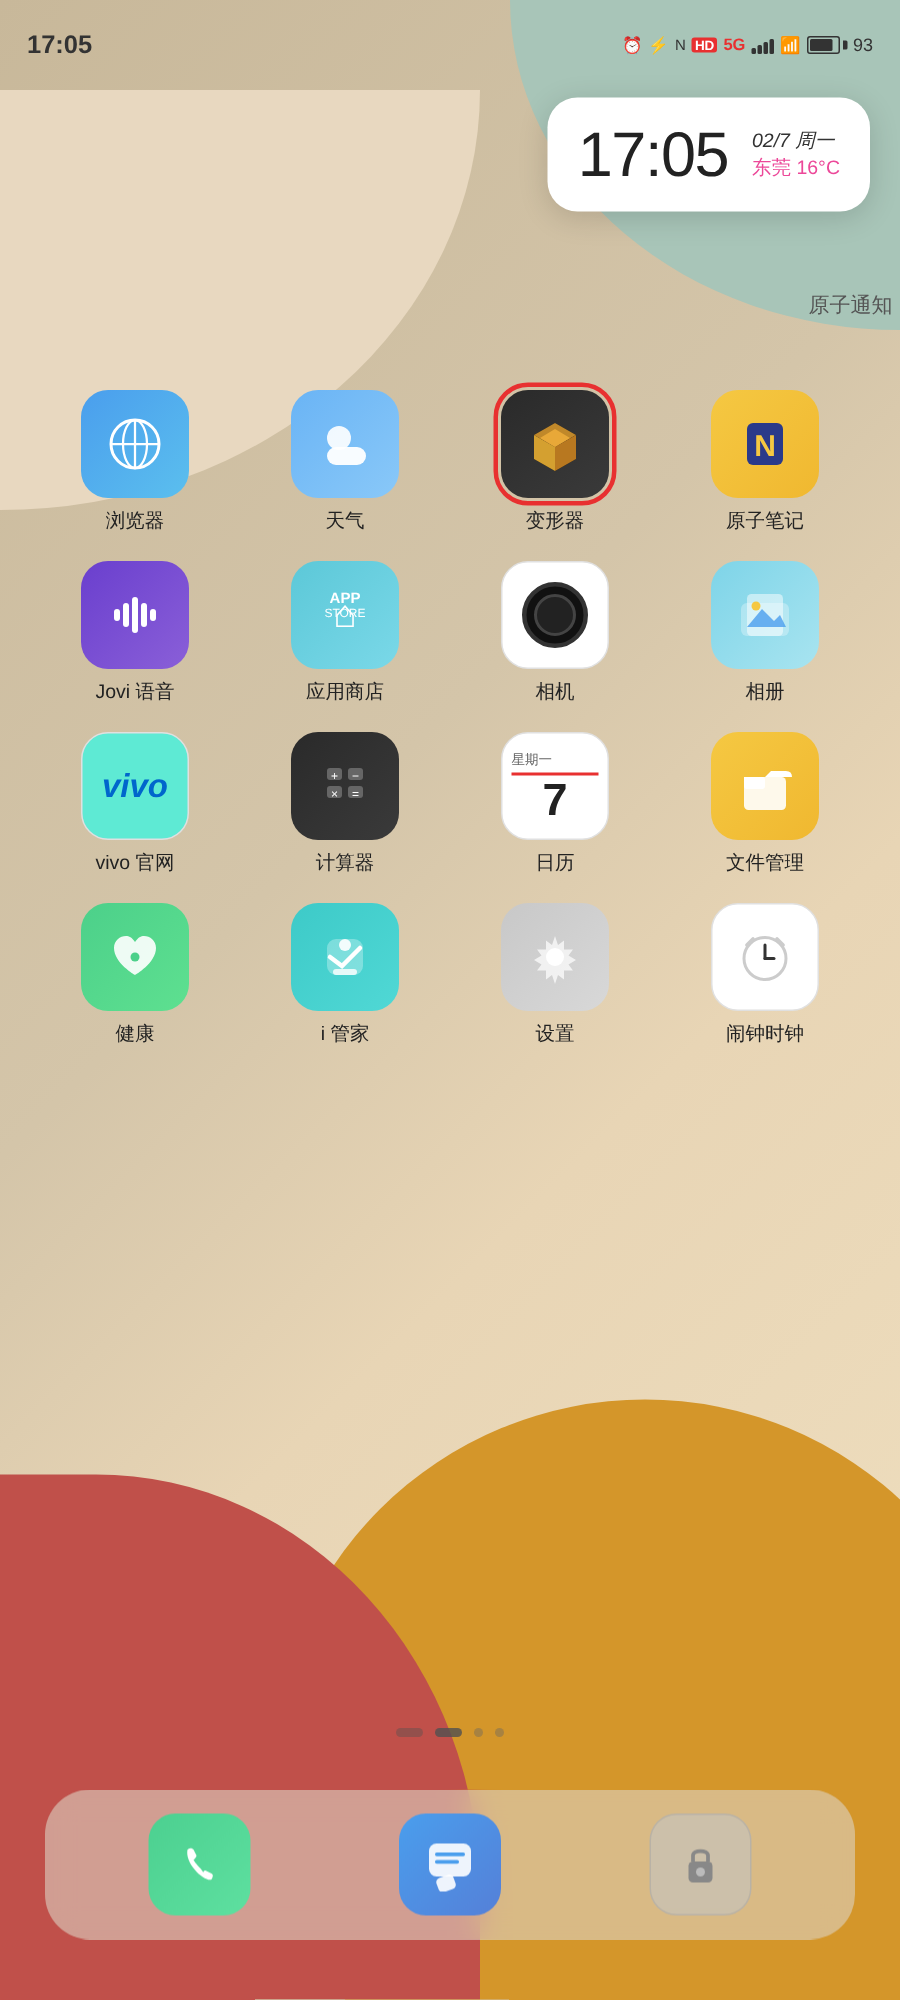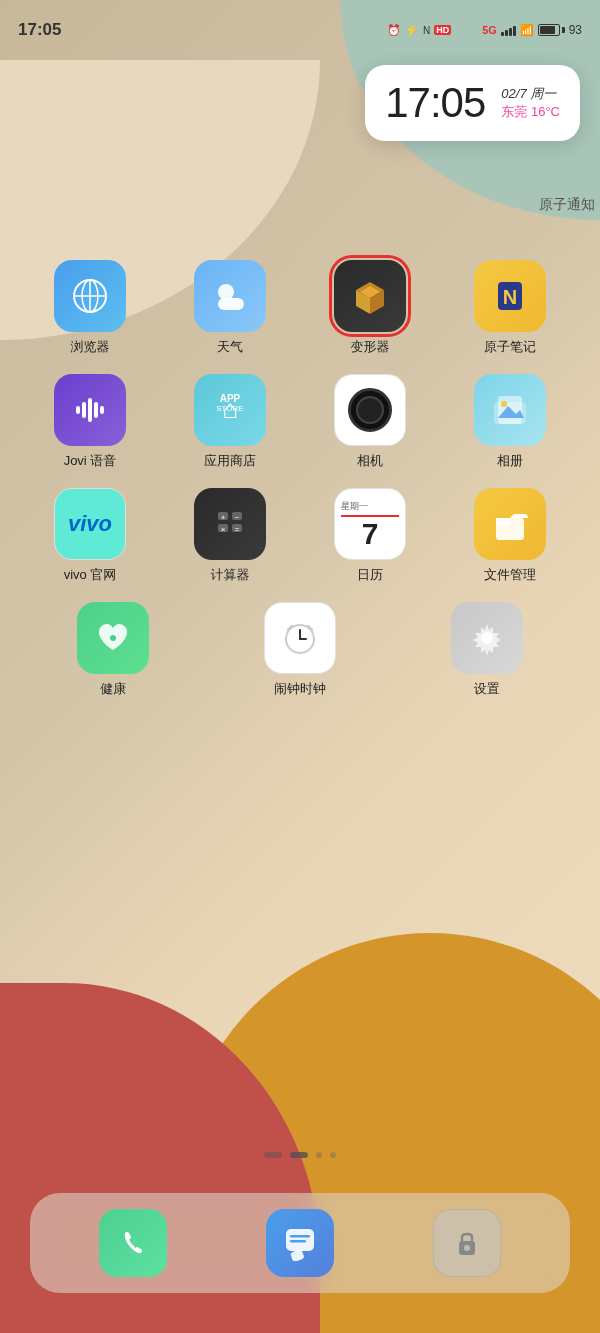--- a/index.html
+++ b/index.html
@@ -404,21 +404,21 @@
   <div class="wp-red"></div>
 </div>
 
 <div class="status-bar">
   <span class="status-time">17:05</span>
   <div class="status-icons">
     <span class="status-icon">⏰</span>
     <span class="status-icon">⚡</span>
     <span class="status-icon" style="font-size:10px;">N</span>
     <span class="status-icon" style="background:#e83030;color:white;border-radius:2px;padding:0 2px;font-size:9px;font-weight:700;">HD</span>
-    <span class="status-icon" style="color:#e83030;font-size:11px;font-weight:700;margin-left:27px;">5G</span>
+    <span class="status-icon" style="color:#e83030;font-size:11px;font-weight:700;">5G</span>
     <div class="signal-bars">
       <div class="signal-bar" style="height:4px;"></div>
       <div class="signal-bar" style="height:6px;"></div>
       <div class="signal-bar" style="height:8px;"></div>
       <div class="signal-bar" style="height:10px;"></div>
     </div>
     <span class="status-icon">📶</span>
     <div class="status-battery">
       <div class="battery-body">
         <div class="battery-fill"></div>
@@ -592,43 +592,54 @@
     <div class="app-item">
       <div class="app-icon icon-health">
         <svg width="44" height="44" viewBox="0 0 44 44">
           <path d="M22 34 C22 34 8 26 8 16 C8 11 12 8 16 8 C18 8 20 9 22 12 C24 9 26 8 28 8 C32 8 36 11 36 16 C36 26 22 34 22 34Z" fill="white" opacity="0.9"></path>
           <circle cx="22" cy="22" r="3" fill="#4cd08a"></circle>
         </svg>
       </div>
       <span class="app-label">健康</span>
     </div>
 
+    <div class="app-item">
+      <div class="app-icon icon-manager">
+        <svg width="44" height="44" viewBox="0 0 44 44">
+          <rect x="10" y="10" width="24" height="24" rx="6" fill="white" opacity="0.3"></rect>
+          <path d="M12 22 L20 28 L32 16" stroke="white" stroke-width="3" fill="none" stroke-linecap="round"></path>
+          <circle cx="22" cy="14" r="4" fill="white" opacity="0.9"></circle>
+          <rect x="14" y="30" width="16" height="4" rx="2" fill="white" opacity="0.8"></rect>
+        </svg>
+      </div>
+      <span class="app-label">i 管家</span>
+    </div>
+
+    <div class="app-item">
+      <div class="app-icon icon-settings">
+        <svg width="44" height="44" viewBox="0 0 44 44">
+          <circle cx="22" cy="22" r="6" fill="white"></circle>
+          <path d="M22 8 L24 14 L28 11 L28 17 L34 17 L31 21 L36 24 L31 27 L34 31 L28 31 L28 37 L24 34 L22 40 L20 34 L16 37 L16 31 L10 31 L13 27 L8 24 L13 21 L10 17 L16 17 L16 11 L20 14 Z" fill="white" opacity="0.7"></path>
+        </svg>
+      </div>
+      <span class="app-label">设置</span>
+    </div>
 
     <div class="app-item">
       <div class="app-icon icon-alarm">
         <svg width="44" height="44" viewBox="0 0 44 44">
           <circle cx="22" cy="23" r="14" fill="none" stroke="#ccc" stroke-width="2"></circle>
           <circle cx="22" cy="23" r="12" fill="white"></circle>
           <line x1="22" y1="23" x2="22" y2="14" stroke="#333" stroke-width="2" stroke-linecap="round"></line>
           <line x1="22" y1="23" x2="28" y2="23" stroke="#333" stroke-width="2" stroke-linecap="round"></line>
           <line x1="10" y1="14" x2="14" y2="10" stroke="#ccc" stroke-width="2.5" stroke-linecap="round"></line>
           <line x1="34" y1="14" x2="30" y2="10" stroke="#ccc" stroke-width="2.5" stroke-linecap="round"></line>
         </svg>
       </div>
       <span class="app-label">闹钟时钟</span>
-    </div>
-
-    <div class="app-item">
-      <div class="app-icon icon-settings">
-        <svg width="44" height="44" viewBox="0 0 44 44">
-          <circle cx="22" cy="22" r="6" fill="white"></circle>
-          <path d="M22 8 L24 14 L28 11 L28 17 L34 17 L31 21 L36 24 L31 27 L34 31 L28 31 L28 37 L24 34 L22 40 L20 34 L16 37 L16 31 L10 31 L13 27 L8 24 L13 21 L10 17 L16 17 L16 11 L20 14 Z" fill="white" opacity="0.7"></path>
-        </svg>
-      </div>
-      <span class="app-label">设置</span>
     </div>
   </div>
 </div>
 
 <div class="page-indicators">
   <div class="page-line"></div>
   <div class="page-dot active"></div>
   <div class="page-dot"></div>
   <div class="page-dot"></div>
 </div>

